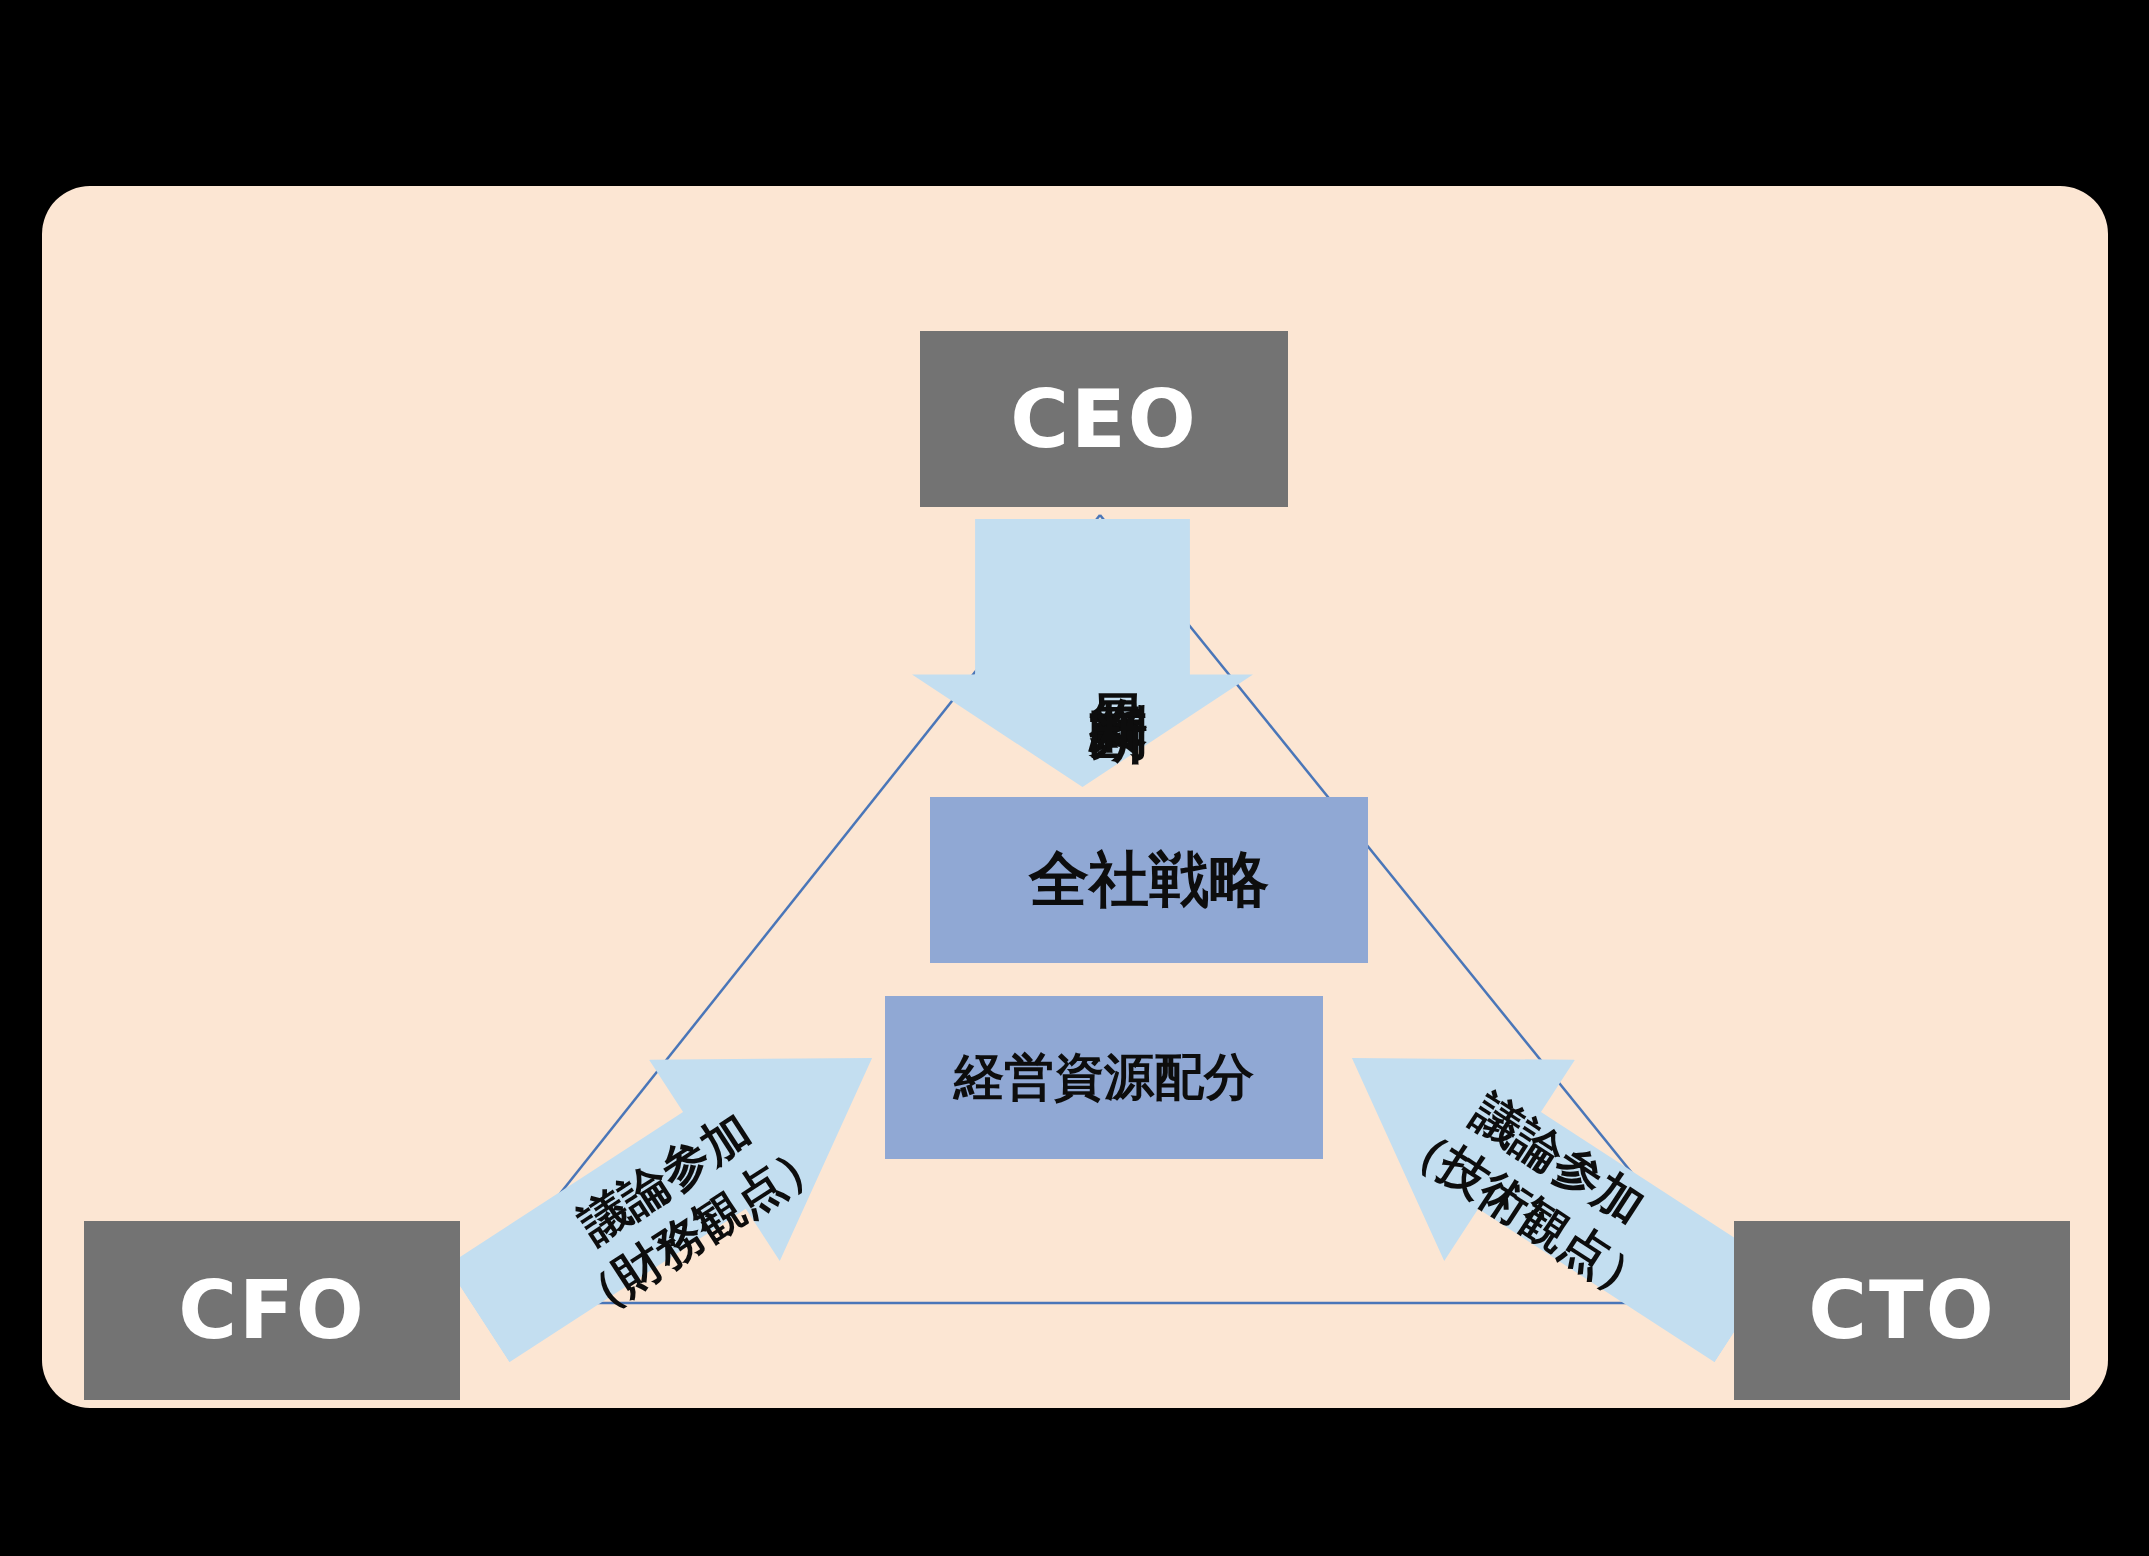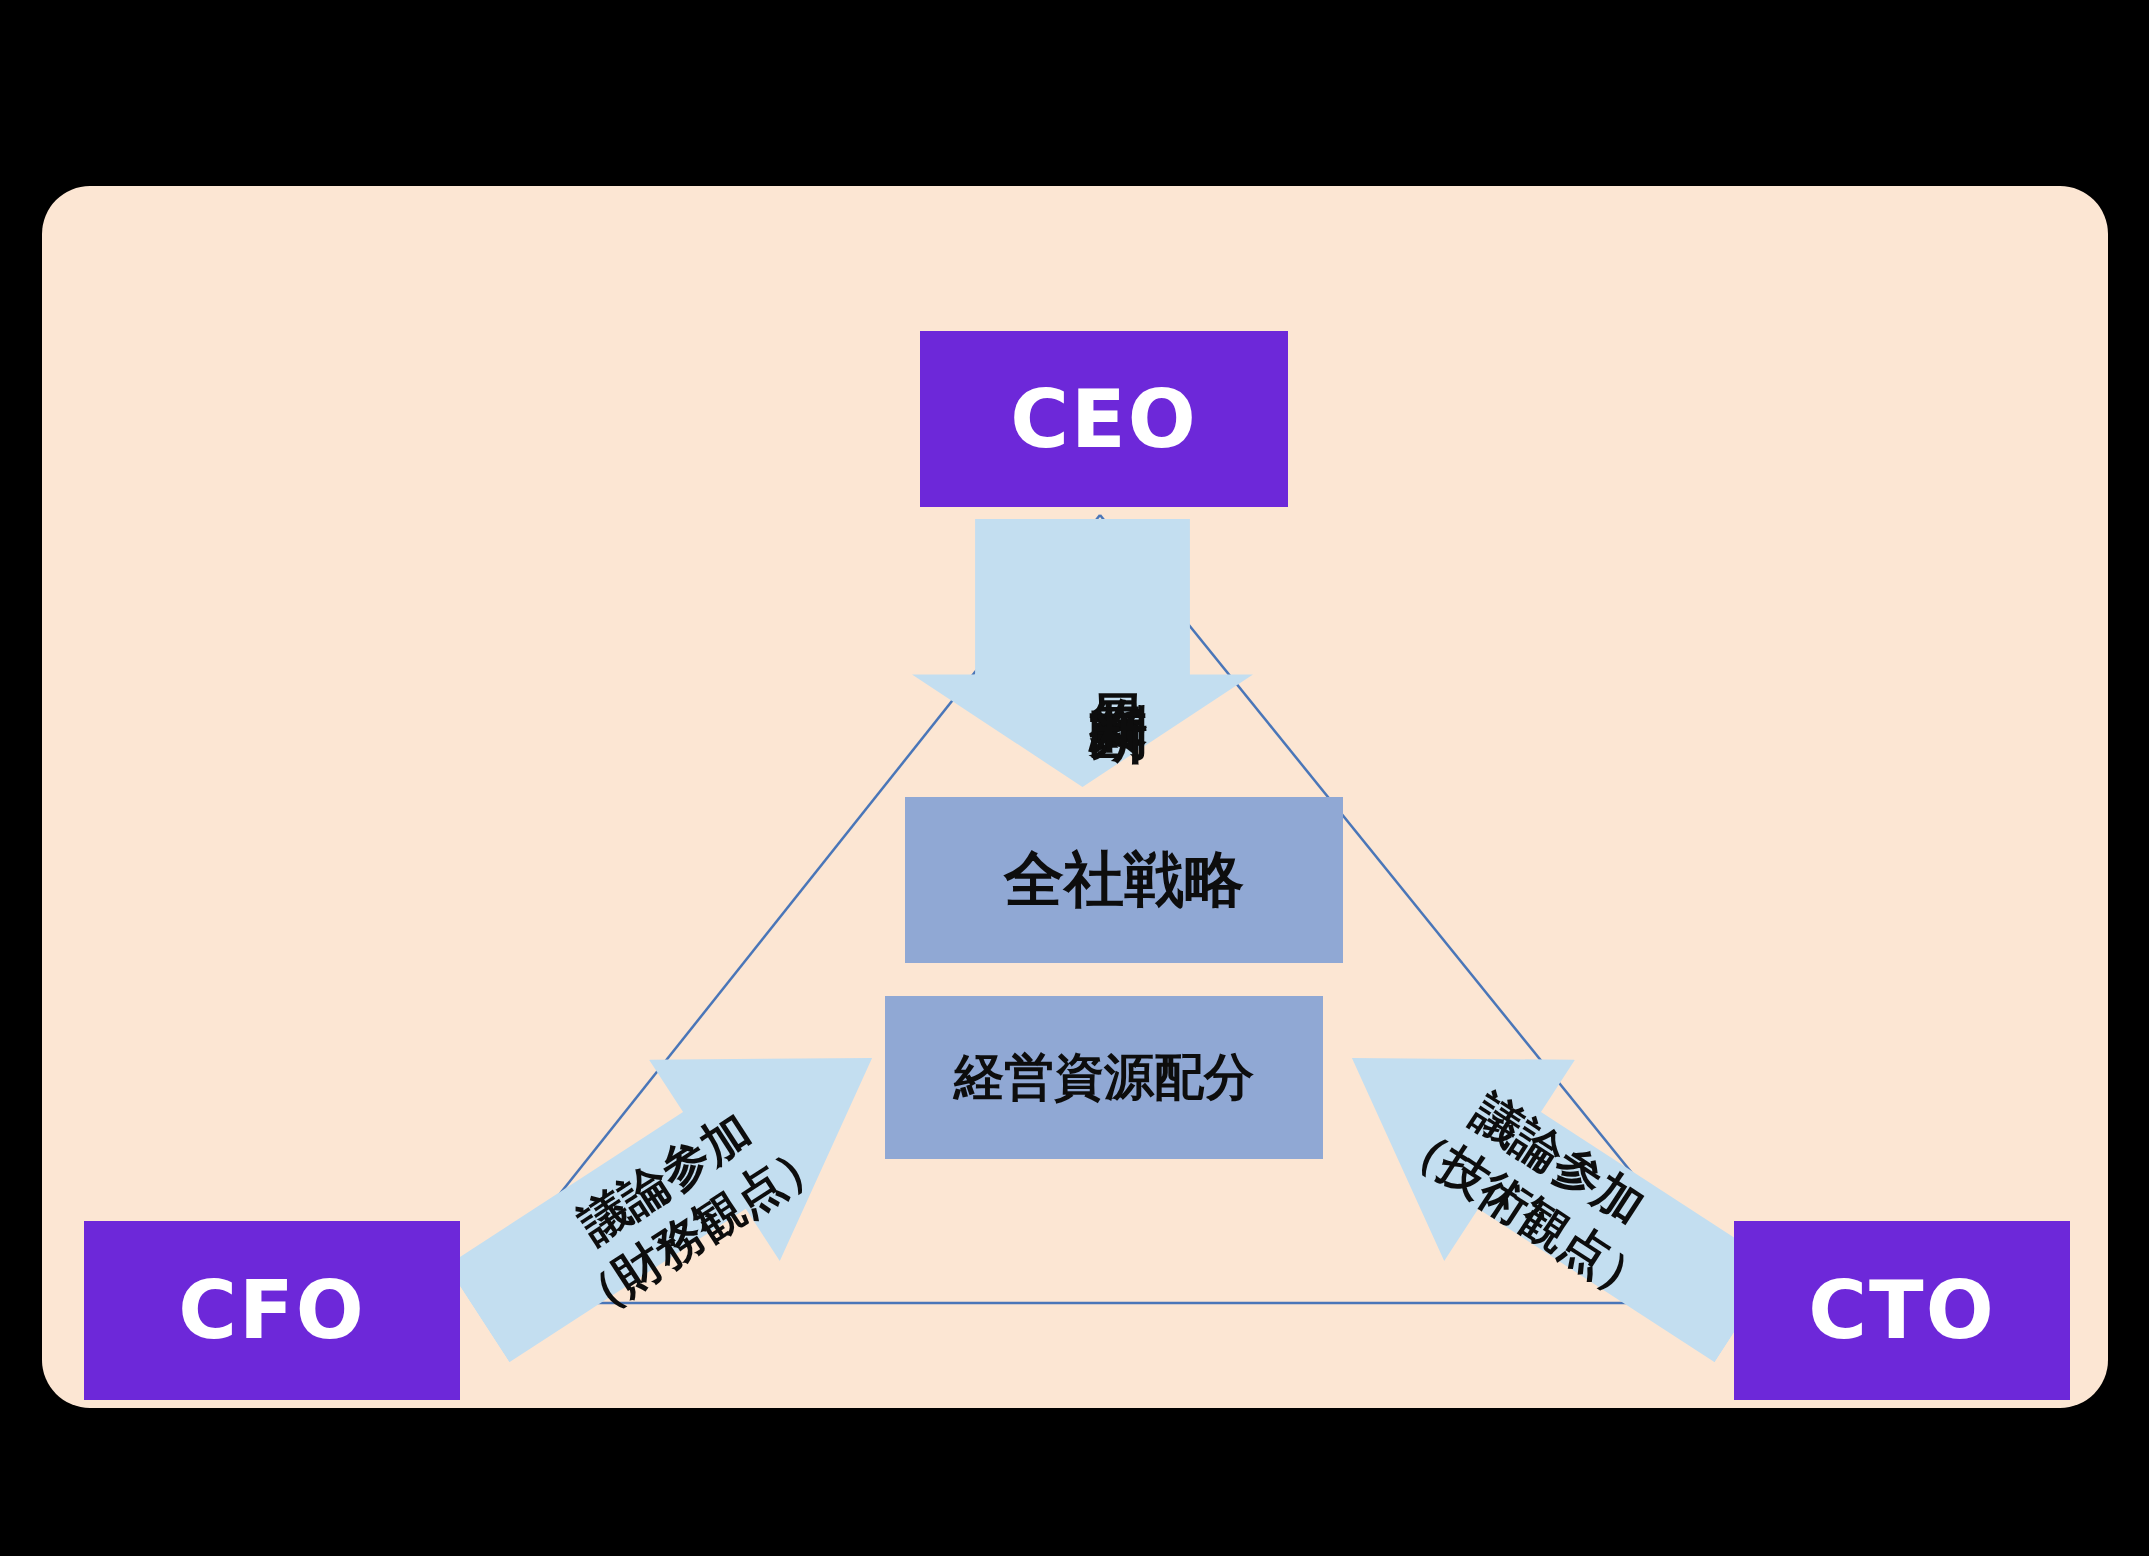--- a/index.html
+++ b/index.html
@@ -17,41 +17,41 @@
     left: 42px; top: 186px;
     width: 2066px; height: 1222px;
     background: #fce6d3;
     border-radius: 48px;
     z-index: 0;
   }
   svg.lines { position: absolute; left: 0; top: 0; z-index: 1; }
 
   .role-box {
     position: absolute;
-    background: #6d28d9;
+    background: #737373;
     color: #ffffff;
     font-weight: bold;
     font-size: 80px;
     letter-spacing: 2px;
     display: flex; align-items: center; justify-content: center;
     z-index: 3;
   }
   #ceo-box { left: 920px;  top: 331px;  width: 368px; height: 176px; }
   #cfo-box { left: 84px;   top: 1221px; width: 376px; height: 179px; }
   #cto-box { left: 1734px; top: 1221px; width: 336px; height: 179px; }
 
   .center-box {
     position: absolute;
     background: #90a8d4;
     color: #0d0d0d;
     font-weight: bold;
     display: flex; align-items: center; justify-content: center;
     z-index: 3;
   }
-  #strategy-box  { left: 905px; top: 797px; width: 438px; height: 166px; font-size: 60px; }
+  #strategy-box  { left: 930px; top: 797px; width: 438px; height: 166px; font-size: 60px; }
   #resources-box { left: 885px; top: 996px; width: 438px; height: 163px; font-size: 50px; }
 
   .block-arrow {
     position: absolute;
     background: #c3def0;
     z-index: 2;
   }
   #arrow-down {
     left: 912px; top: 519px; width: 341px; height: 268px;
     clip-path: polygon(18.5% 0, 81.5% 0, 81.5% 58%, 100% 58%, 50% 100%, 0 58%, 18.5% 58%);

